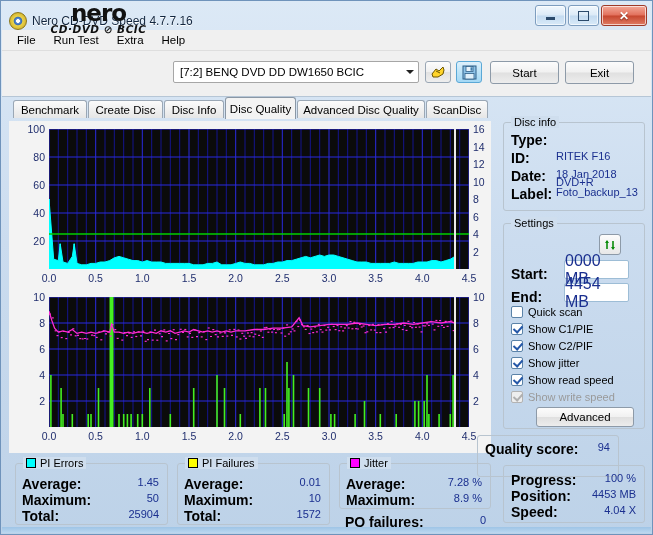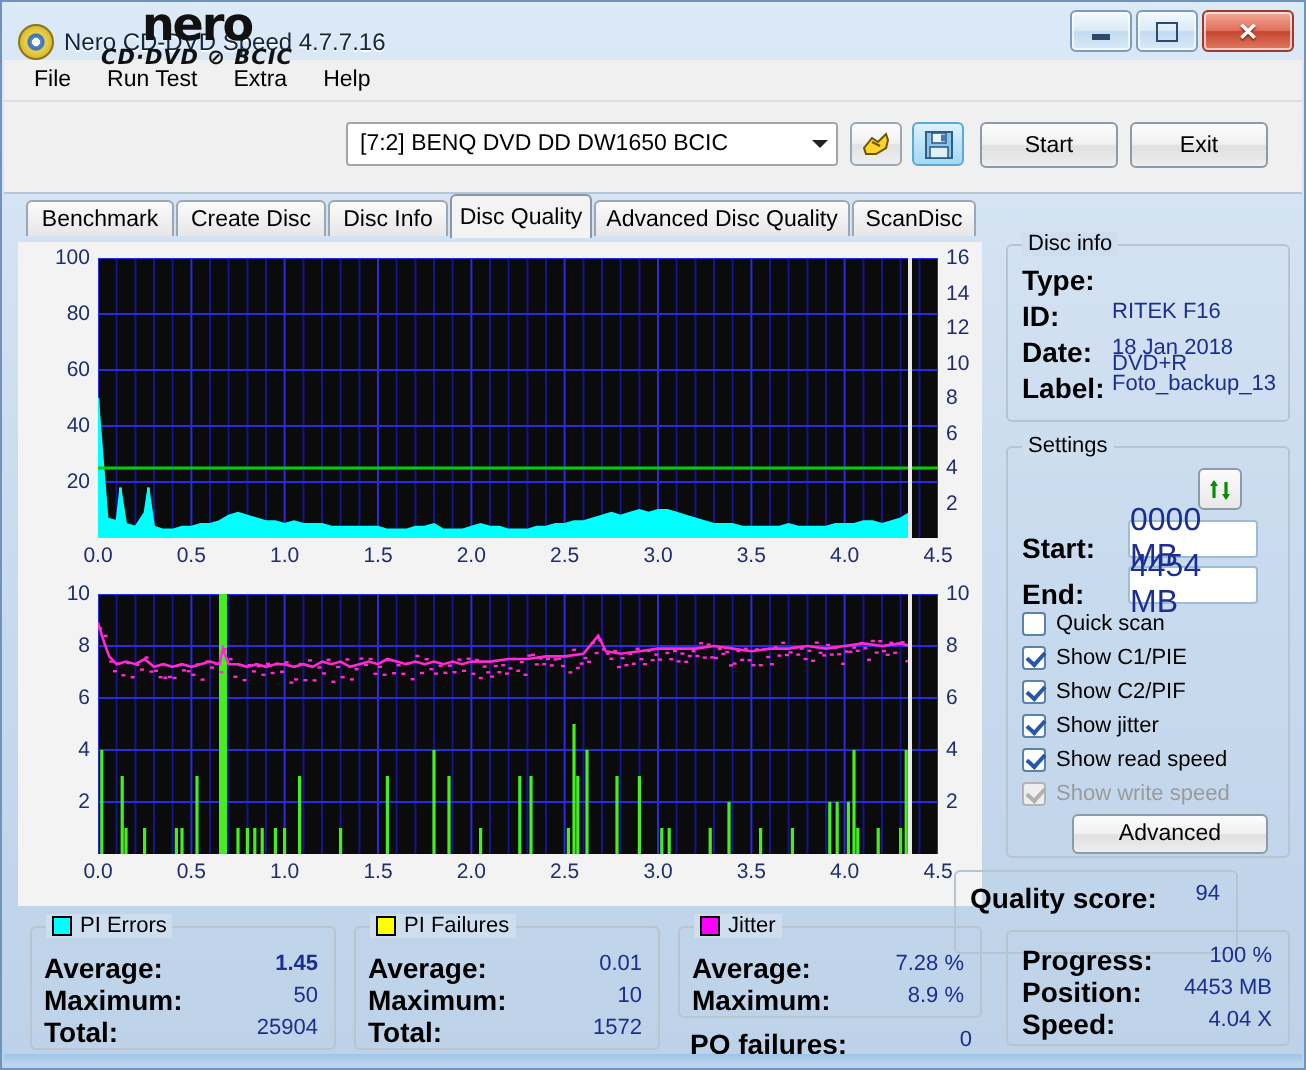--- a/index.html
+++ b/index.html
@@ -650,21 +650,21 @@
       <div class="axis-label" style="left: 399.333px; width: 28px; text-align: center; top: 141px;">4.0</div>
       <div class="axis-label" style="left: 446px; width: 28px; text-align: center; top: 141px;">4.5</div>
     </div>
 
   <div class="group" style="left:14px;top:462px;width:153px;height:62px;">
     <div class="group-title">
       <span class="swatch" id="sw-pie" style="background: rgb(0, 255, 255);"></span>
       <span>PI Errors</span>
     </div>
     <div class="lbl" style="left:6px;top:12px;">Average:</div>
-    <div class="val" style="right:8px;top:12px;font-weight:bold;">1.45</div>
+    <div class="val" style="right:8px;top:12px;">1.45</div>
     <div class="lbl" style="left:6px;top:28px;">Maximum:</div>
     <div class="val" style="right:8px;top:28px;">50</div>
     <div class="lbl" style="left:6px;top:44px;">Total:</div>
     <div class="val" style="right:8px;top:44px;">25904</div>
   </div>
 
   <div class="group" style="left:176px;top:462px;width:153px;height:62px;">
     <div class="group-title">
       <span class="swatch" id="sw-pif" style="background: rgb(255, 255, 0);"></span>
       <span>PI Failures</span>

